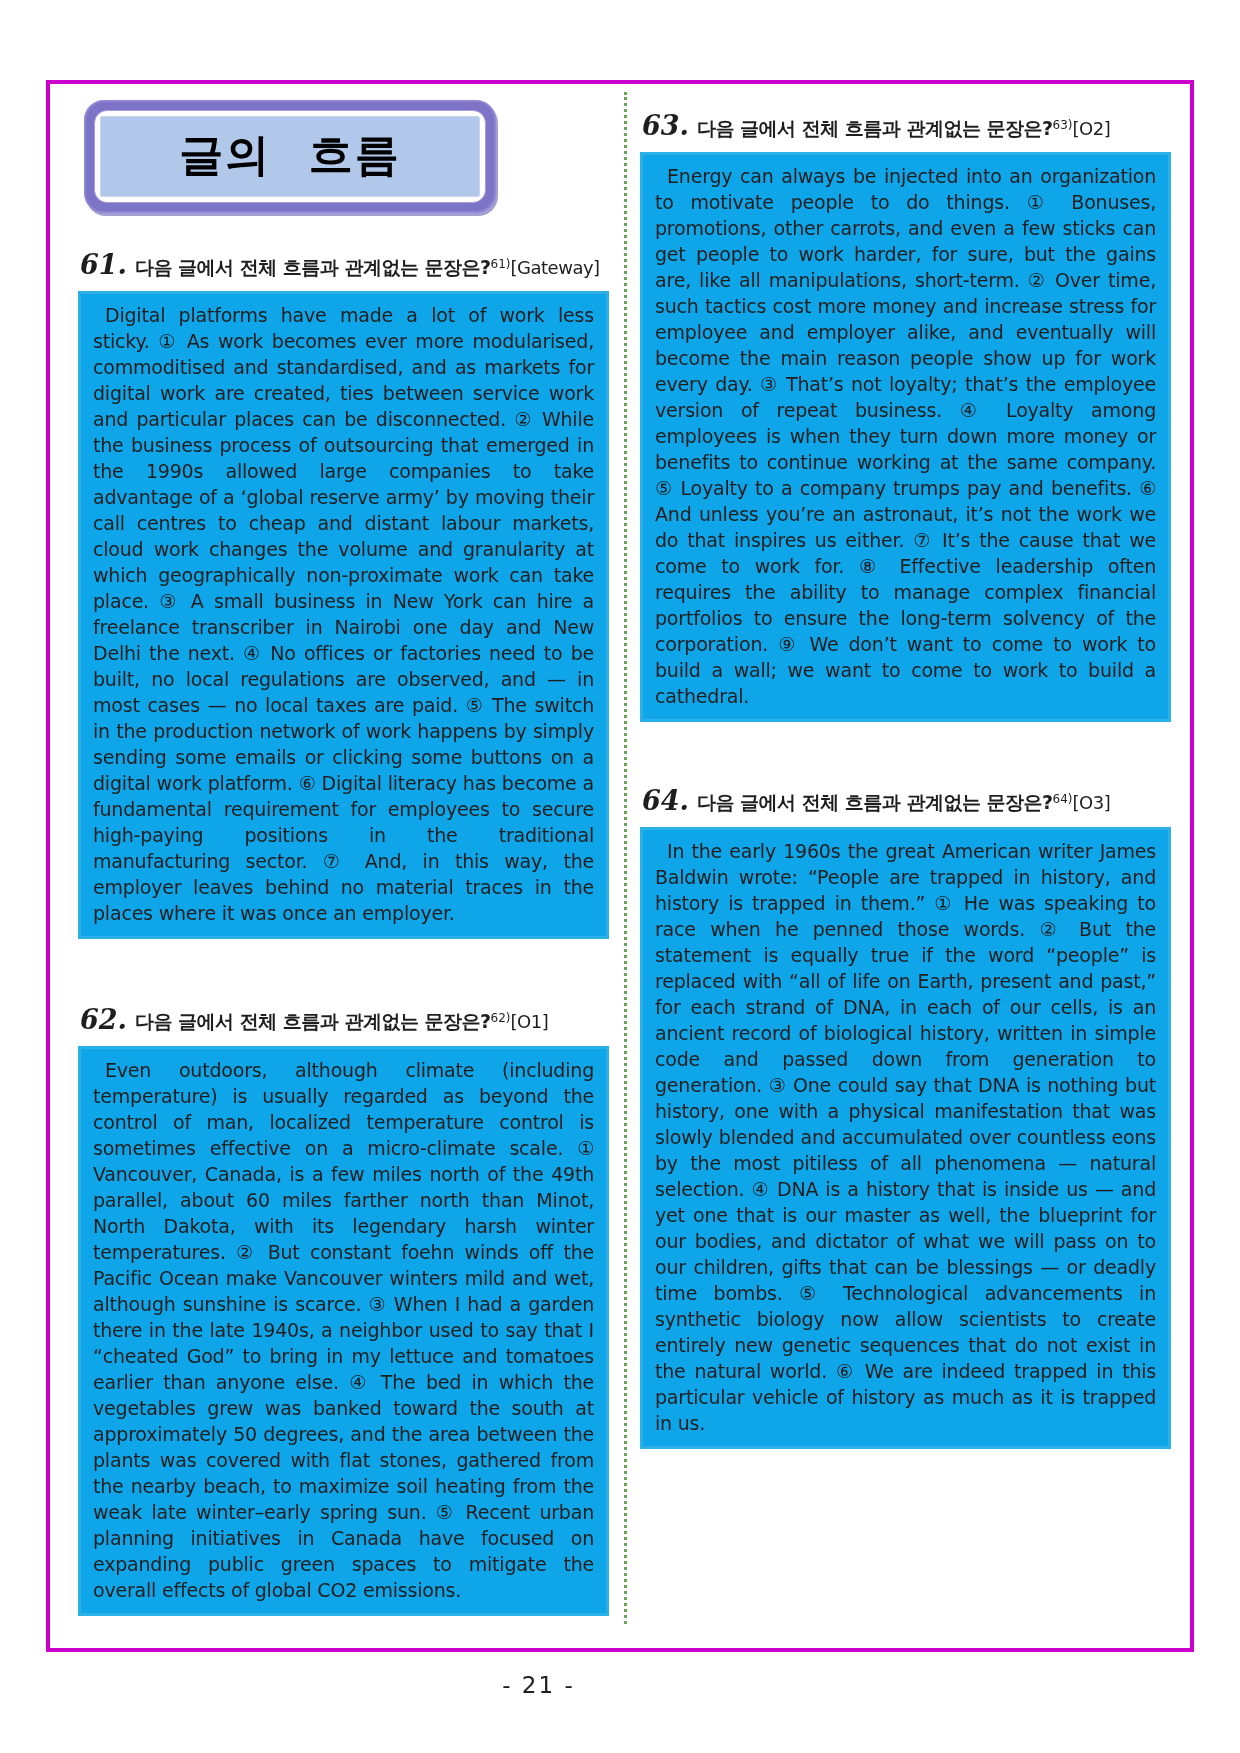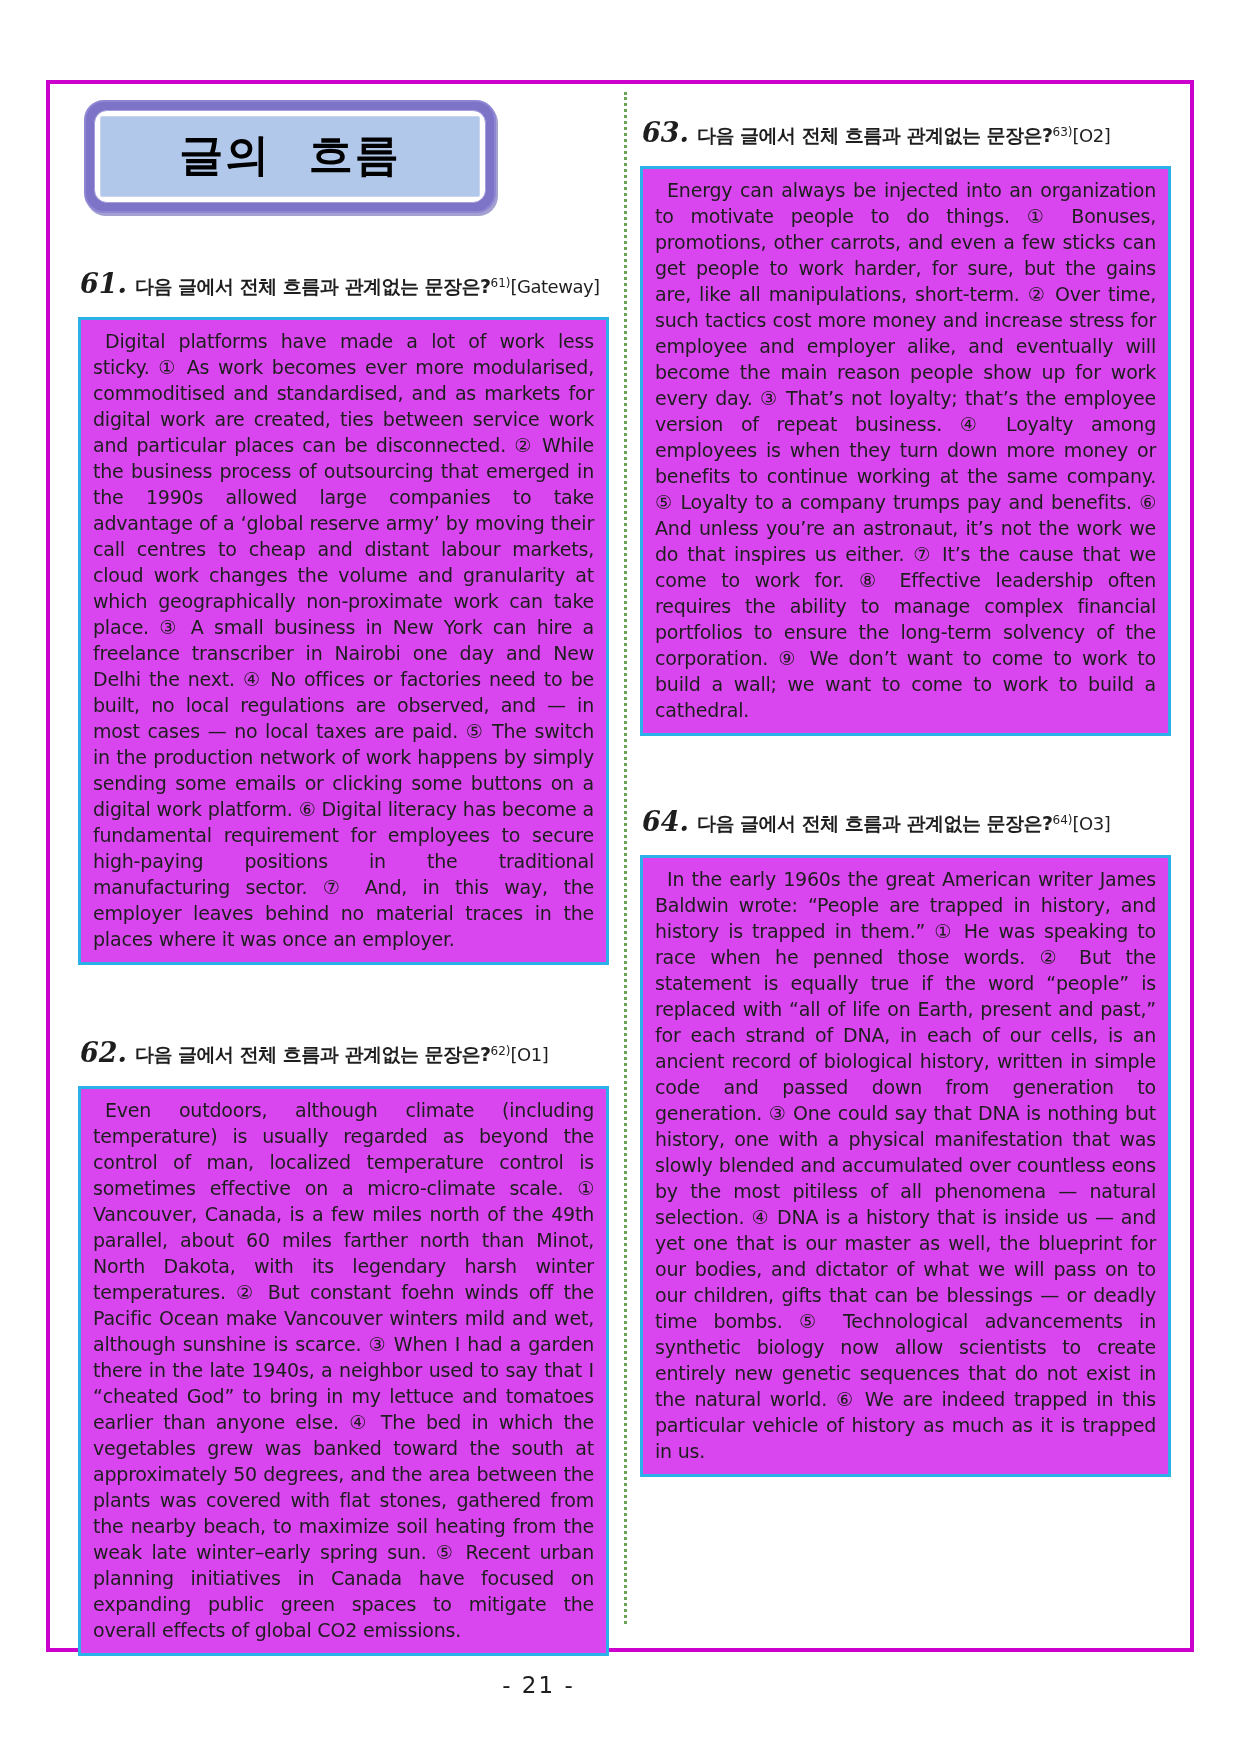--- a/index.html
+++ b/index.html
@@ -31,36 +31,36 @@
     background:#ffffff; border-radius:13px; padding:5px;
     border:1px solid #a79fdd;
   }
   .banner-inner {
     background:#b1c8eb; border-radius:2px; border:1px solid #c9d6ef;
     text-align:center; padding:9px 0 11px 0;
     font-size:44px; font-weight:bold; color:#000;
     letter-spacing:2px; word-spacing:20px;
   }
   
-  .q-header { margin:0 0 7px 2px; line-height:44px; }
+  .q-header { margin:0 0 7px 2px; line-height:30px; }
   .q-num {
     font-family:"DejaVu Serif","Liberation Serif",serif;
     font-style:italic; font-weight:bold; font-size:27px; margin-right:8px;
   }
   .q-prompt { font-size:19px; font-weight:bold; letter-spacing:-0.5px; }
   .q-foot { font-size:12px; vertical-align:super; font-weight:normal; }
   .q-src { font-size:18px; letter-spacing:-0.5px; }
   
   .passage {
-    border:3px solid #2cb0e8; background:#d946ef;
+    border:3px solid #2cb0e8; background:#0ea5e9;
     padding:8px 12px 10px 12px;
     font-size:19px; line-height:26px; text-align:justify;
     text-indent:12px; letter-spacing:-0.2px;
   }
-  .q61h { margin-top:48px; }
+  .q61h { margin-top:36px; }
   .q62h { margin-top:64px; }
   .q63h { margin-top:26px; }
   .q64h { margin-top:62px; }
   .footer {
     position:absolute; left:0; top:1672px; width:1077px;
     text-align:center; font-size:23px; color:#1e1e1e; letter-spacing:2px;
   }
 </style>
 </head>
 <body>

